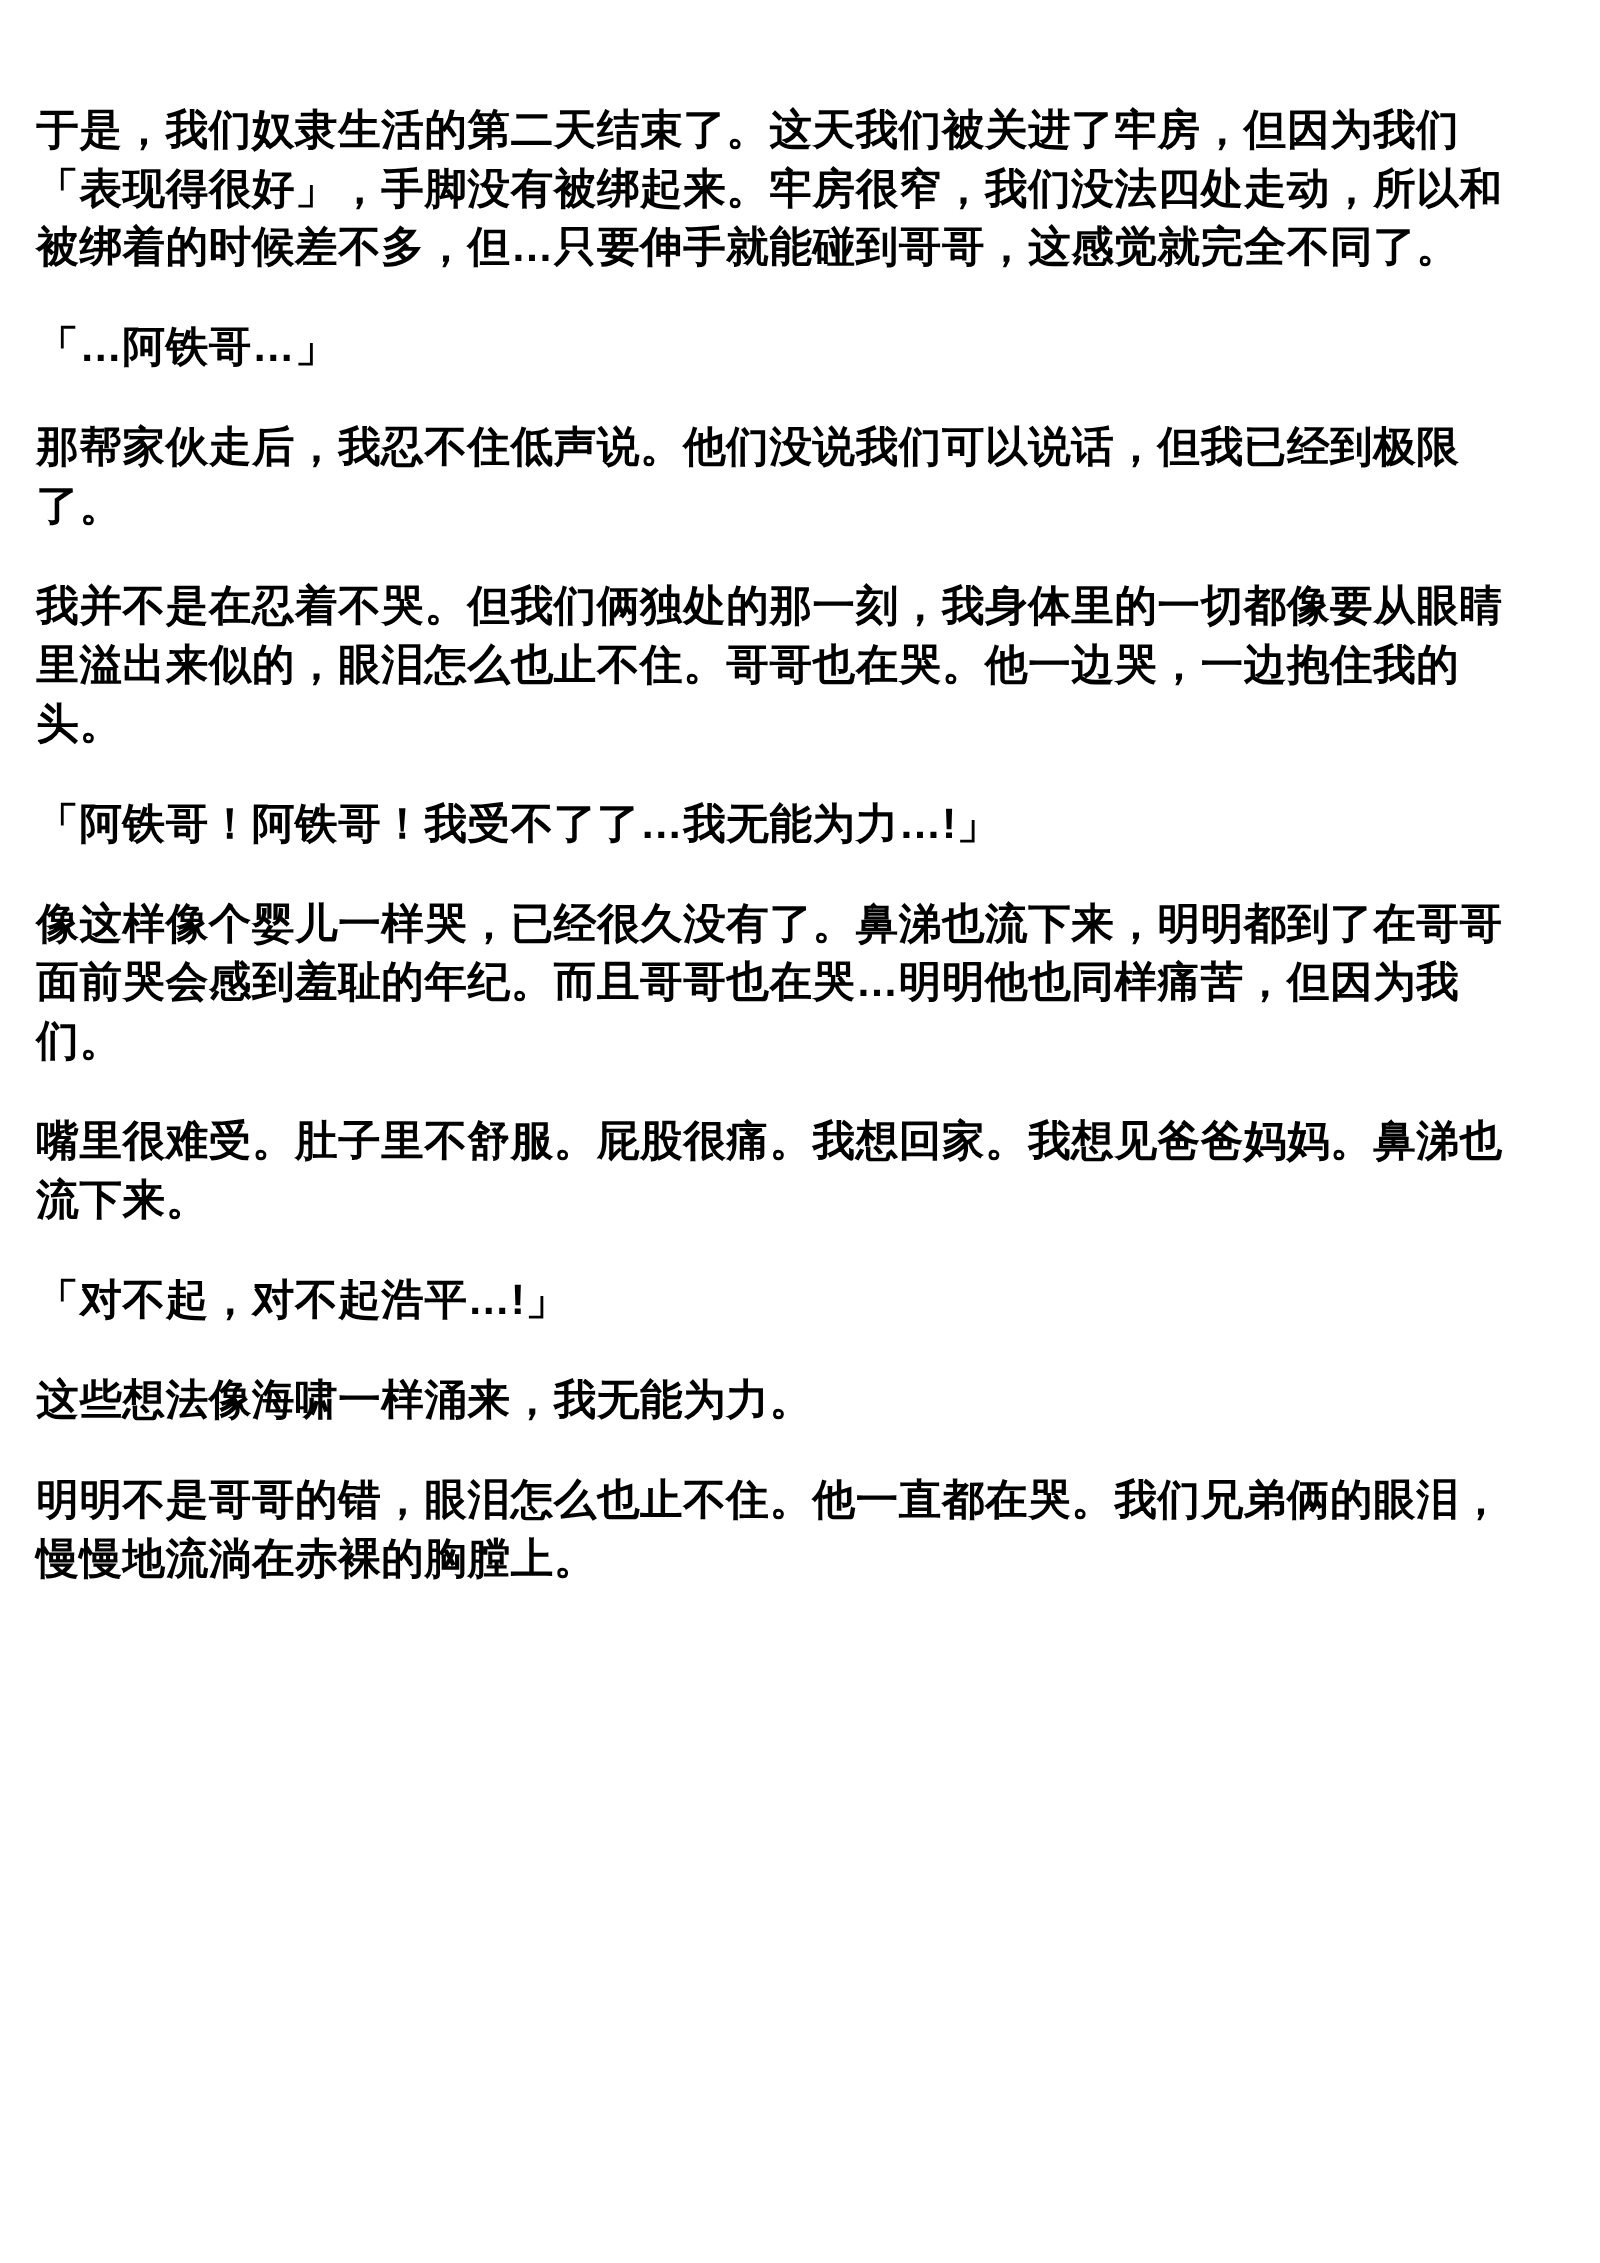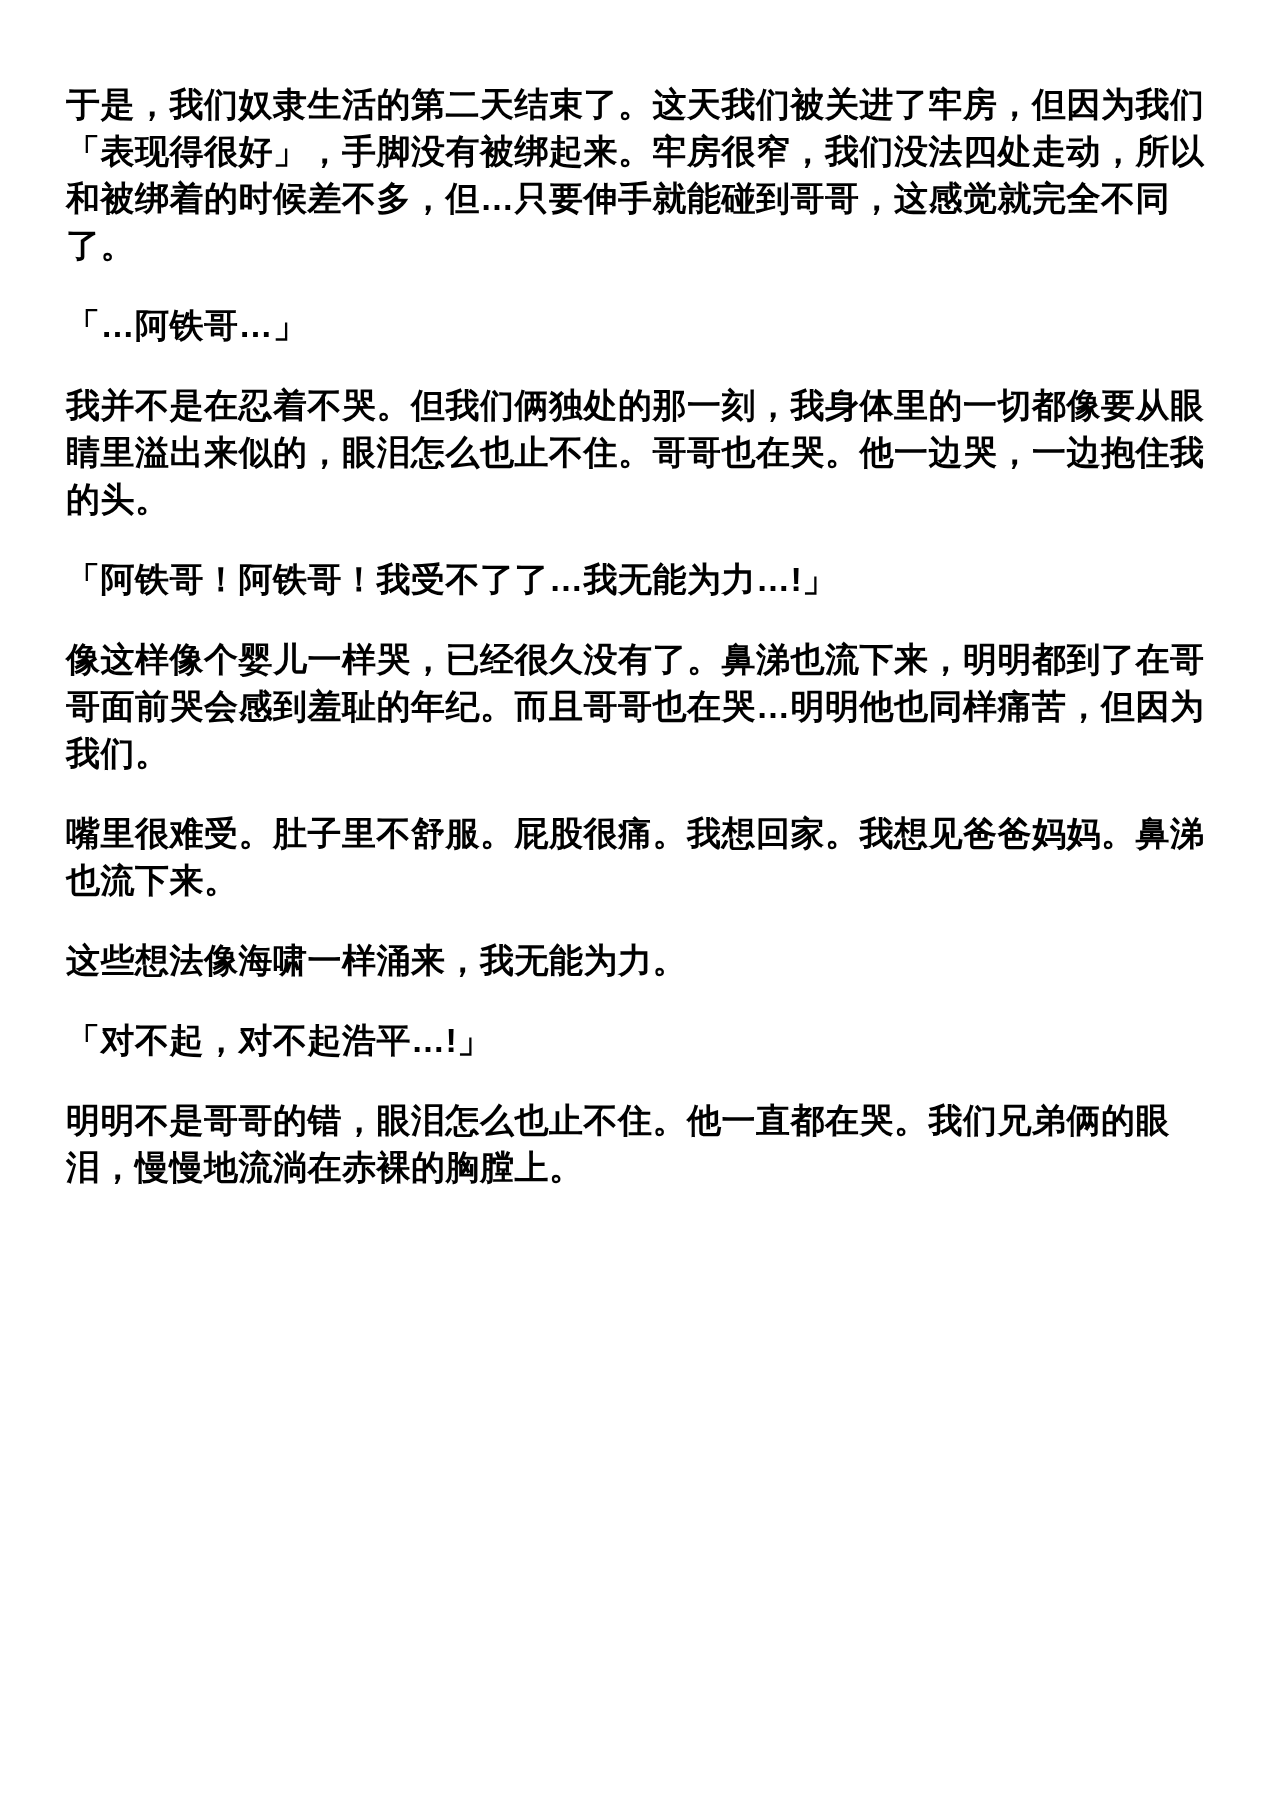--- a/index.html
+++ b/index.html
@@ -9,21 +9,21 @@
   }
   body {
     width: 1280px;
     height: 1810px;
     overflow: hidden;
   }
   .page {
     box-sizing: border-box;
     width: 1280px;
     height: 1810px;
-    padding: 81px 66px 0 66px;
+    padding: 81px 66px 0 29px;
     background: #ffffff;
   }
   .page p {
     margin: 0 0 33px 0;
     font-family: "Liberation Sans", "DejaVu Sans", sans-serif;
     font-weight: 700;
     font-size: 34px;
     line-height: 47px;
     color: #000000;
     text-align: left;
@@ -31,20 +31,21 @@
     word-break: break-all;
     overflow-wrap: break-word;
   }
 </style>
 </head>
 <body>
 
 <div class="page">
   <p>于是，我们奴隶生活的第二天结束了。这天我们被关进了牢房，但因为我们「表现得很好」，手脚没有被绑起来。牢房很窄，我们没法四处走动，所以和被绑着的时候差不多，但…只要伸手就能碰到哥哥，这感觉就完全不同了。</p>
   <p>「…阿铁哥…」</p>
+  <p>那帮家伙走后，我忍不住低声说。他们没说我们可以说话，但我已经到极限了。</p>
   <p>我并不是在忍着不哭。但我们俩独处的那一刻，我身体里的一切都像要从眼睛里溢出来似的，眼泪怎么也止不住。哥哥也在哭。他一边哭，一边抱住我的头。</p>
   <p>「阿铁哥！阿铁哥！我受不了了…我无能为力…!」</p>
   <p>像这样像个婴儿一样哭，已经很久没有了。鼻涕也流下来，明明都到了在哥哥面前哭会感到羞耻的年纪。而且哥哥也在哭…明明他也同样痛苦，但因为我们。</p>
   <p>嘴里很难受。肚子里不舒服。屁股很痛。我想回家。我想见爸爸妈妈。鼻涕也流下来。</p>
+  <p>「对不起，对不起浩平…!」</p>
   <p>这些想法像海啸一样涌来，我无能为力。</p>
-  <p>「对不起，对不起浩平…!」</p>
   <p>明明不是哥哥的错，眼泪怎么也止不住。他一直都在哭。我们兄弟俩的眼泪，慢慢地流淌在赤裸的胸膛上。</p>
 </div>
 
 </body></html>

